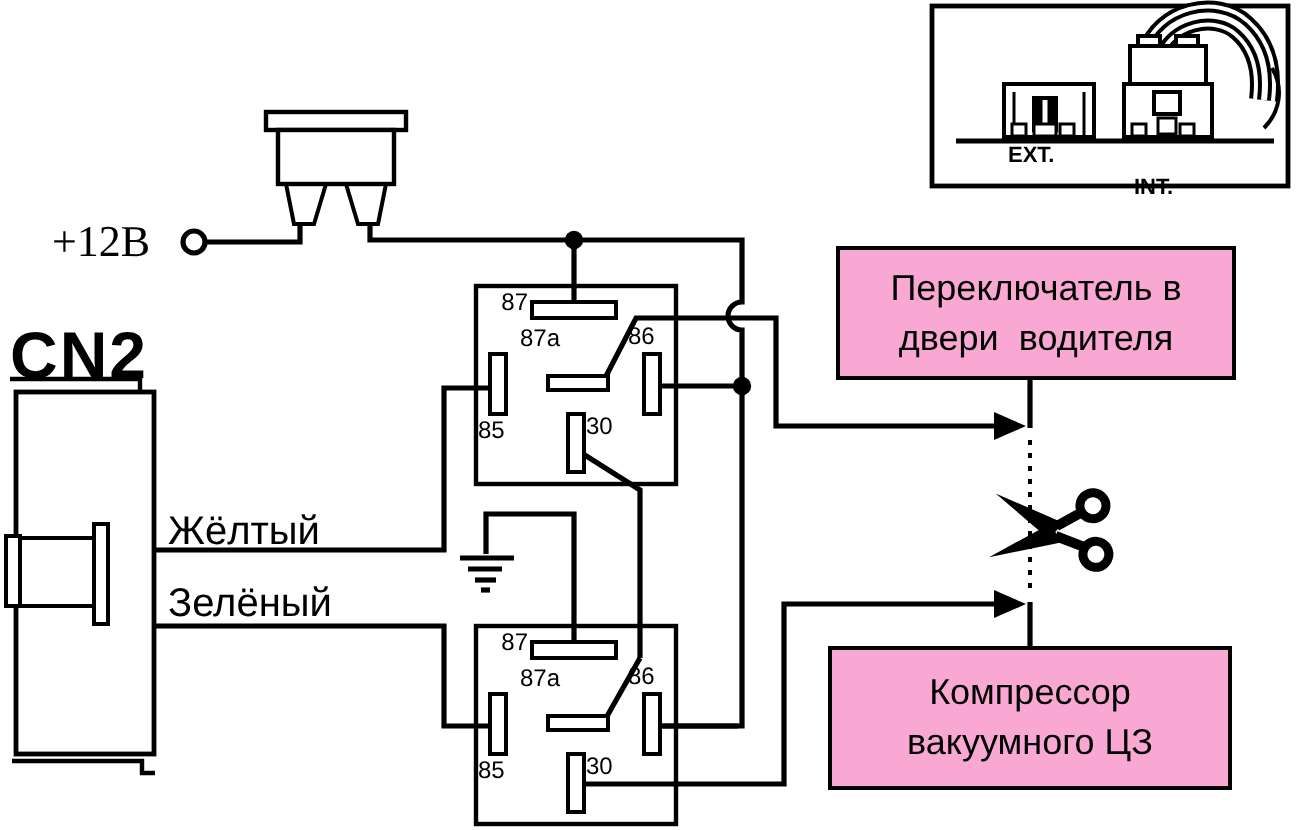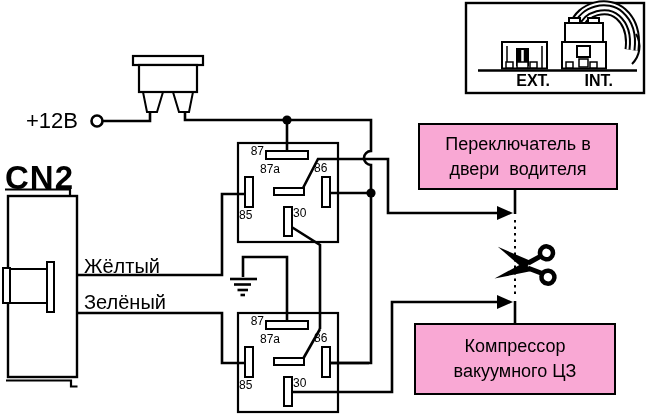--- a/index.html
+++ b/index.html
@@ -3,30 +3,30 @@
 <meta charset="utf-8">
 <style>
   html,body{margin:0;padding:0;background:#e8e8e8;}
   .stage{
     position:relative;width:650px;height:415px;background:#ffffff;overflow:hidden;
     font-family:"Liberation Sans","DejaVu Sans",sans-serif;color:#000;
   }
   .stage svg{position:absolute;left:0;top:0;}
   .lbl{position:absolute;white-space:pre;color:#000;}
   .cn2{font-size:33px;font-weight:bold;letter-spacing:1px;}
-  .pwr{font-size:22px;}
+  .pwr{font-size:22px;font-family:Liberation Serif, serif;}
   .fuse-a{font-size:20px;text-align:center;}
   .pin{font-size:12px;}
   .wire{font-size:20px;}
   .note-box{
     position:absolute;border:2px solid #000;background:#f9a8d4;box-sizing:border-box;
     display:flex;flex-direction:column;justify-content:center;align-items:center;
     font-size:18px;line-height:25px;text-align:center;
   }
-  .inset-lbl{font-size:16px;font-weight:bold;text-align:right;}
+  .inset-lbl{font-size:11px;font-weight:bold;text-align:left;}
 </style>
 </head>
 <body>
 
 <div class="stage">
 
   <svg width="650" height="415" viewBox="0 0 650 415">
 
     <g stroke="#000" stroke-width="2.6" fill="none">
 
@@ -180,15 +180,15 @@
   <div class="note-box" style="left:418px;top:123px;width:200px;height:67px;">
     <div style="white-space:pre;">Переключатель в</div>
     <div style="white-space:pre;">двери  водителя</div>
   </div>
   <div class="note-box" style="left:414px;top:323px;width:202px;height:72px;">
     <div style="white-space:pre;">Компрессор</div>
     <div style="white-space:pre;">вакуумного ЦЗ</div>
   </div>
 
   <div class="lbl inset-lbl" style="left:504px;top:72px;width:46px;">EXT.</div>
-  <div class="lbl inset-lbl" style="left:567px;top:72px;width:46px;">INT.</div>
+  <div class="lbl inset-lbl" style="left:567px;top:88px;width:46px;">INT.</div>
 
 </div>
 
 </body></html>

